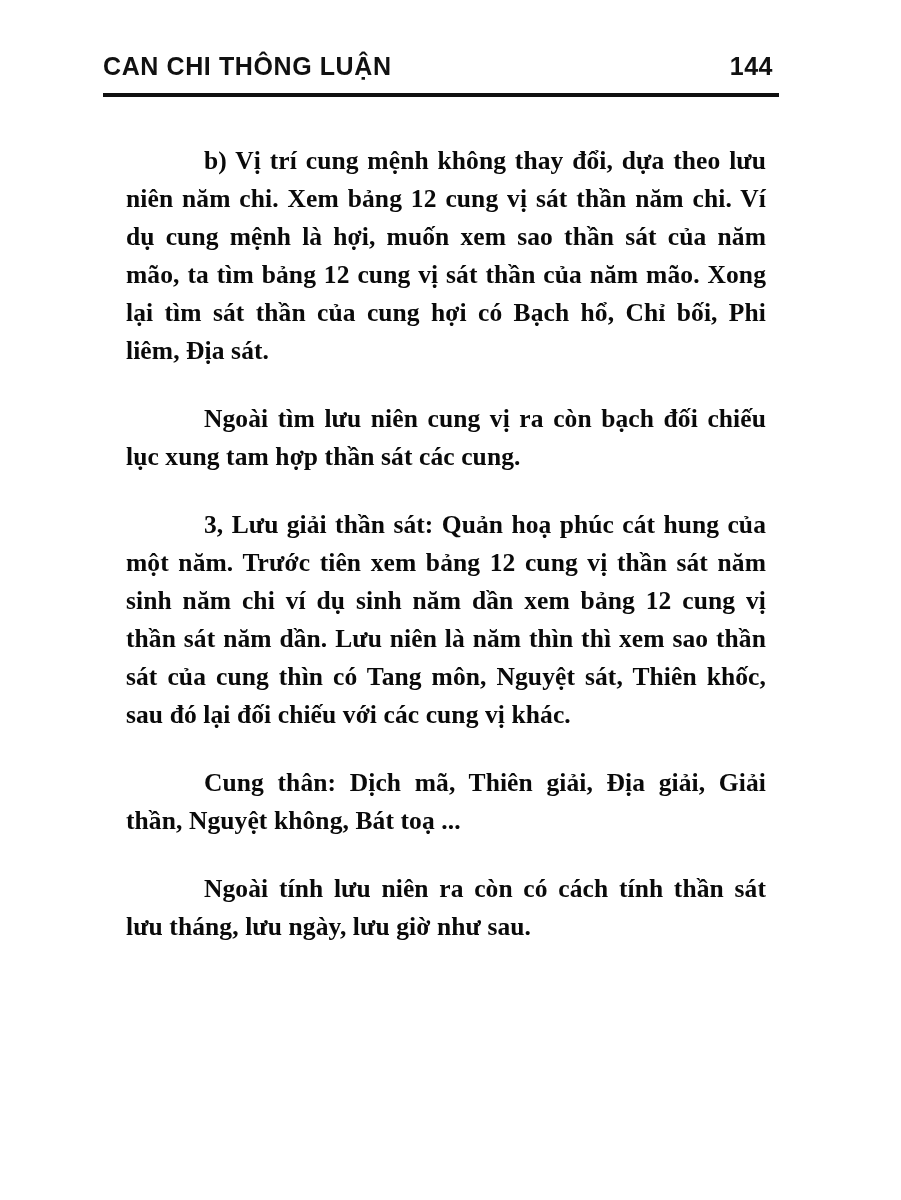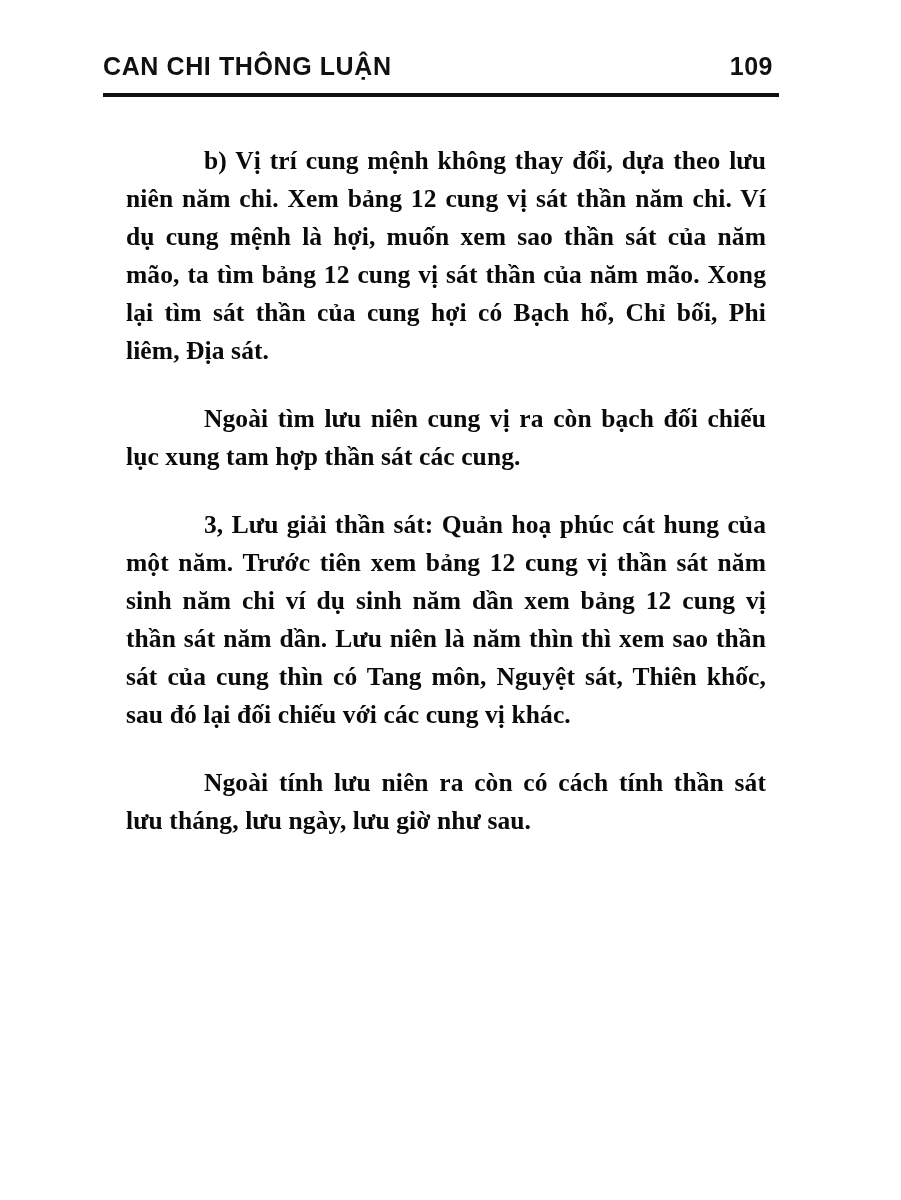--- a/index.html
+++ b/index.html
@@ -82,40 +82,43 @@
     text-align: left;
   }
 </style>
 </head>
 <body>
 
 <div class="page">
 
   <div class="runhead">
     <div class="runhead-title">CAN CHI THÔNG LUẬN</div>
-    <div class="runhead-folio">109</div>
+    <div class="runhead-folio">144</div>
   </div>
   <div class="runhead-rule"></div>
 
   <div class="column">
 
     <p class="para">
       <span>b) Vị trí cung mệnh không thay đổi, dựa theo lưu niên năm chi. Xem bảng 12 cung vị sát thần năm chi. Ví dụ cung mệnh là hợi, muốn xem sao thần sát của năm mão, ta tìm bảng 12 cung vị sát thần của năm mão. Xong lại tìm sát thần của cung hợi có Bạch hổ, Chỉ bối, Phi liêm, Địa sát.</span>
     </p>
 
     <p class="para gap-md">
       <span>Ngoài tìm lưu niên cung vị ra còn bạch đối chiếu lục xung tam hợp thần sát các cung.</span>
     </p>
 
     <p class="para gap-md">
       <span class="lead">3, Lưu giải thần sát:</span><span> Quản hoạ phúc cát hung của một năm. Trước tiên xem bảng 12 cung vị thần sát năm sinh năm chi ví dụ sinh năm dần xem bảng 12 cung vị thần sát năm dần. Lưu niên là năm thìn thì xem sao thần sát của cung thìn có Tang môn, Nguyệt sát, Thiên khốc, sau đó lại đối chiếu với các cung vị khác.</span>
     </p>
 
 
 
+    <p class="para gap-md">
+      <span>Cung thân: Dịch mã, Thiên giải, Địa giải, Giải thần, Nguyệt không, Bát toạ ...</span>
+    </p>
 
 
     <p class="para gap-md">
       <span>Ngoài tính lưu niên ra còn có cách tính thần sát lưu tháng, lưu ngày, lưu giờ như sau.</span>
     </p>
 
   </div>
 </div>
 
 </body></html>

